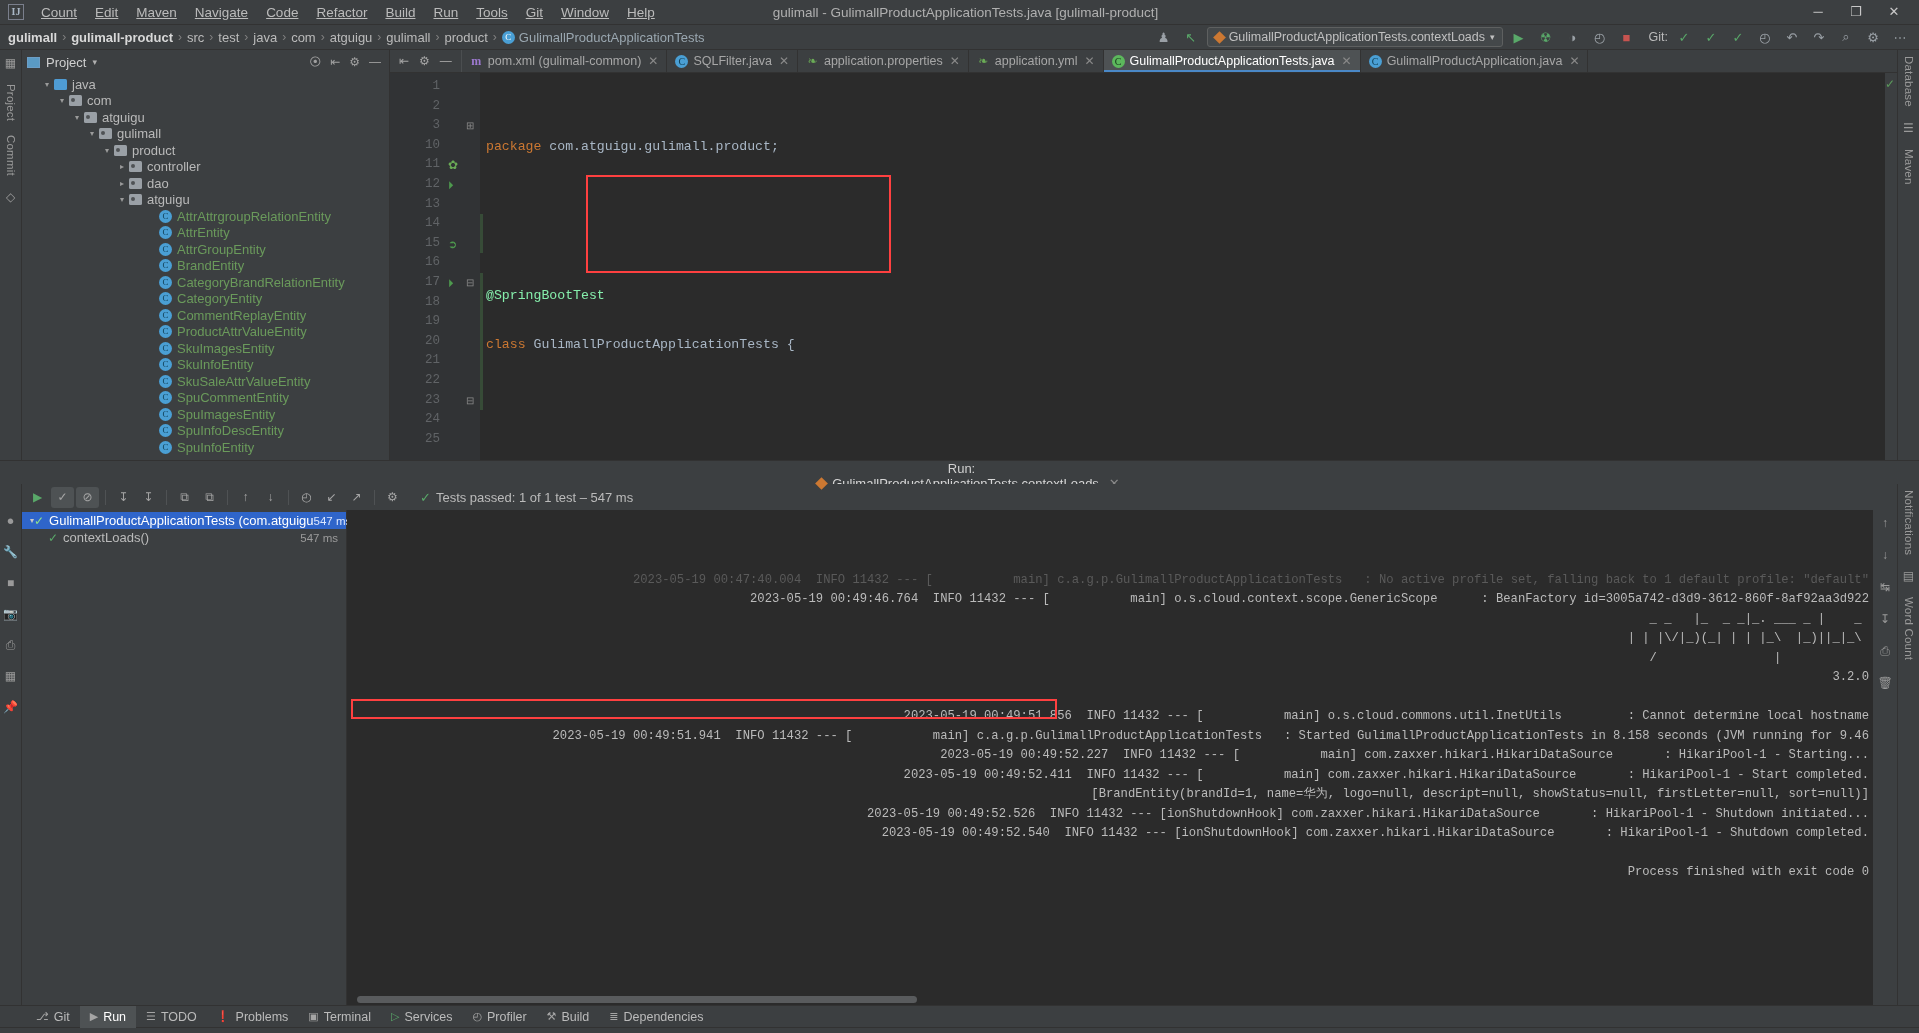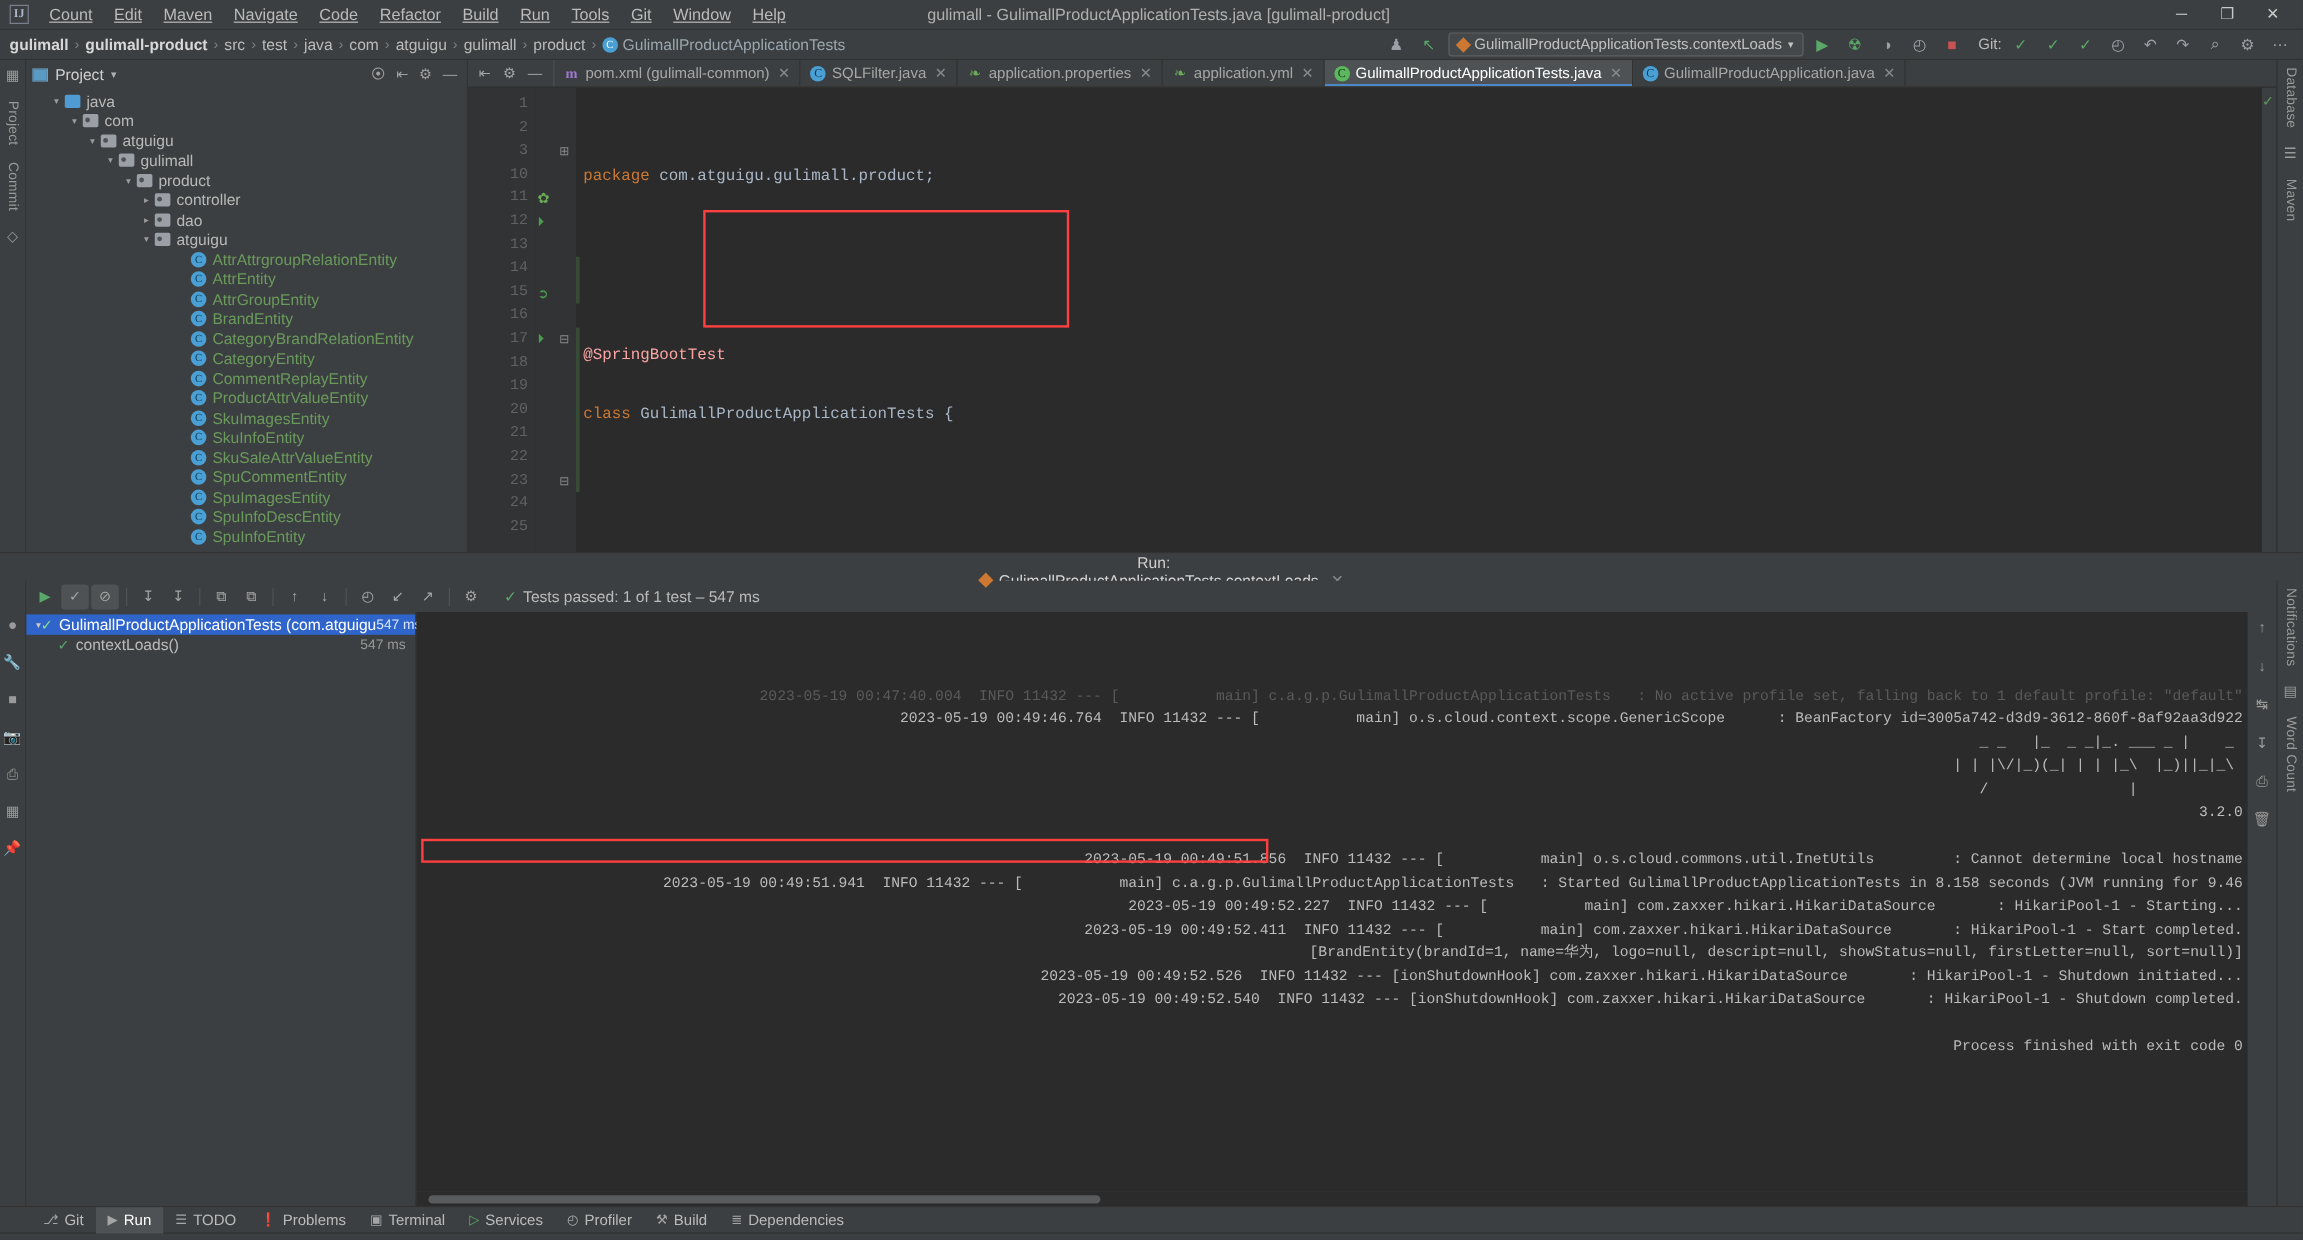--- a/index.html
+++ b/index.html
@@ -130,21 +130,21 @@
   .run-ico { color: #4e9a4e; font-size: 11px; position: absolute; left: 2px; top: 4px; }
   .fold { position: absolute; left: 20px; top: 4px; color: #8a8a8a; font-size: 10px; }
 
   .codetext {
     flex: 1; font-family: "Liberation Mono", monospace; font-size: 13.2px; padding-top: 4px;
     position: relative; color: #a9b7c6; white-space: pre; overflow: hidden;
   }
   .cline { height: 19.6px; line-height: 19.6px; padding-left: 6px; }
   .change-bar { position: absolute; left: 0; width: 3px; background: #374b37; }
   .kw { color: #cc7832; }
-  .ann { color: #fca5a5; }
+  .ann { color: #86efac; }
   .cls-n { color: #a9b7c6; }
   .fold-box { background: #3b4447; color: #8a8a8a; padding: 0 3px; border-radius: 2px; }
 
   .red-box-code {
     position: absolute; border: 2px solid #ff4040; pointer-events: none;
     left: 106px; top: 102px; width: 305px; height: 98px;
   }
   .ed-right-rail {
     width: 12px; background: #3c3f41; flex:0 0 auto; position: relative;
   }

